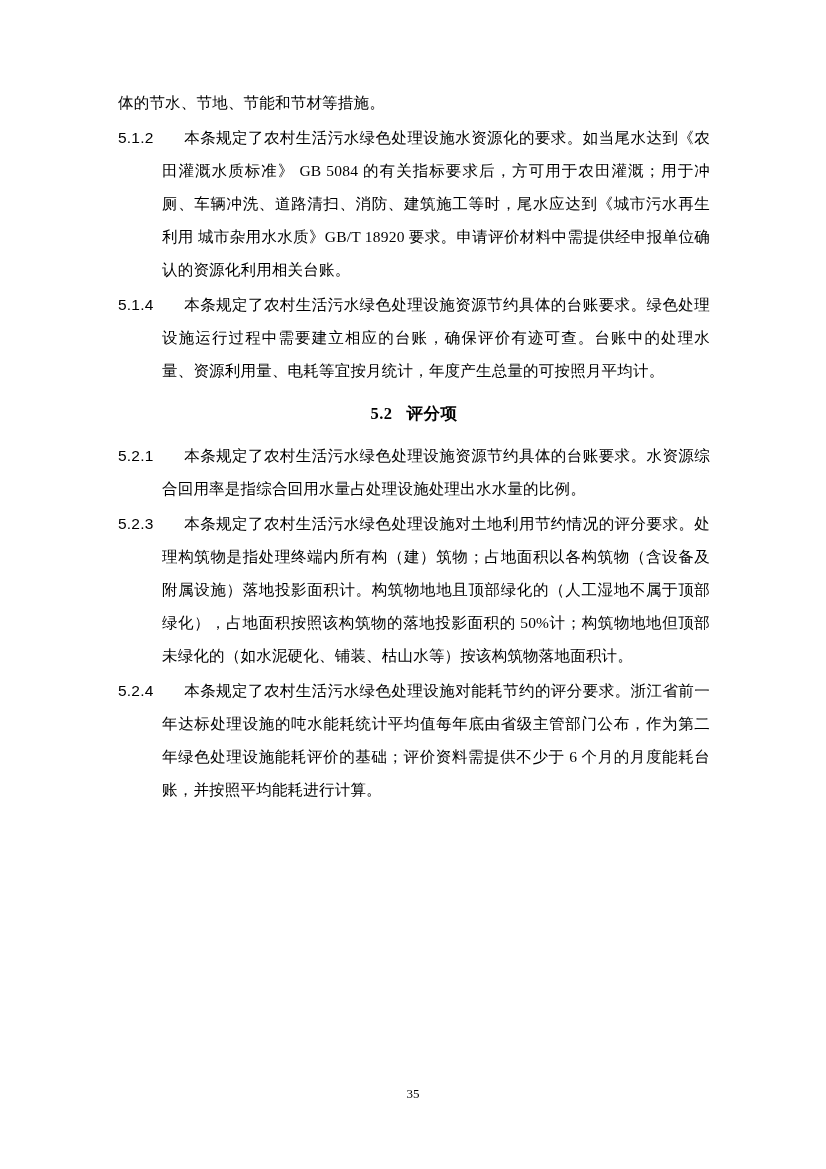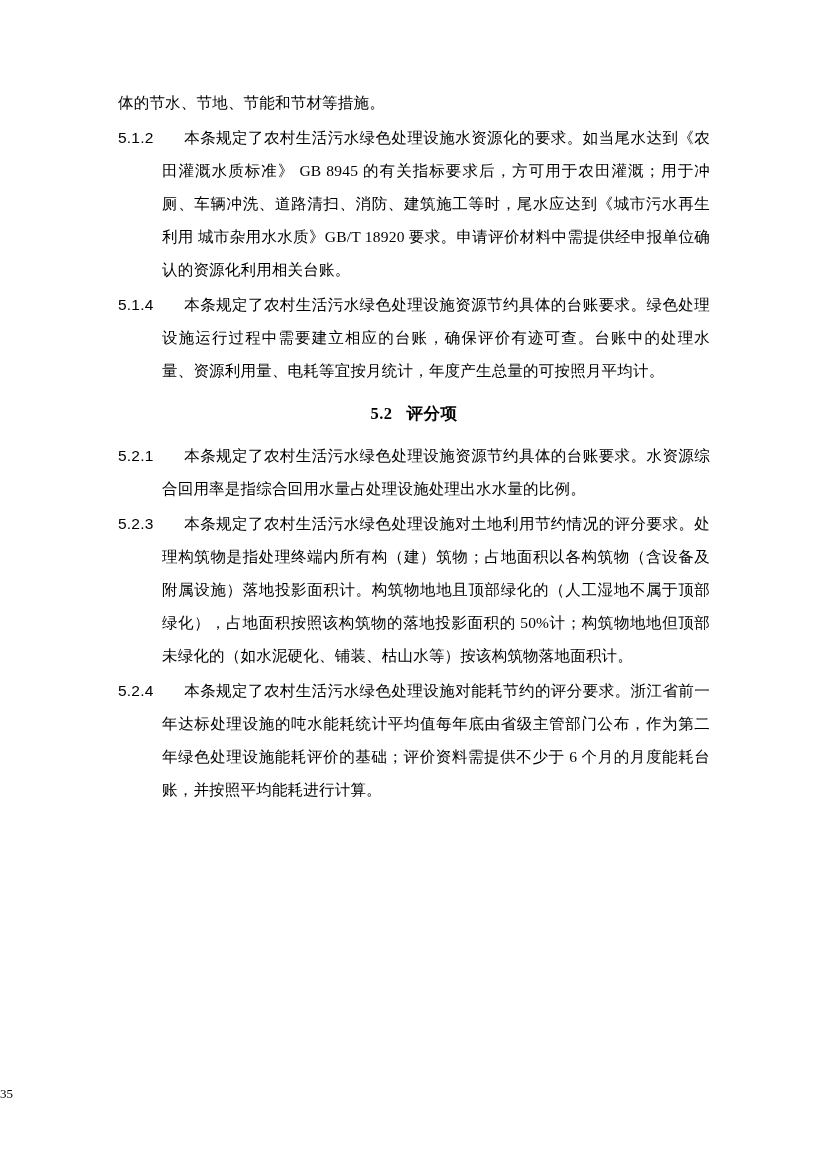--- a/index.html
+++ b/index.html
@@ -67,35 +67,35 @@
   }
   .section-heading .sec-num {
     margin-right: 14px;
     text-align: center;
   }
   .page-number {
     position: absolute;
     left: 0;
     right: 0;
     top: 1086px;
-    text-align: left;
+    text-align: center;
     font-size: 13px;
     font-family: "Liberation Serif", serif;
   }
 </style>
 </head>
 <body>
 
 <div class="page">
   <div class="content">
 
     <p class="para cont">体的节水、节地、节能和节材等措施。</p>
 
     <p class="clause">
-      <span class="num">5.1.2</span><span class="gap"></span><span>本条规定了农村生活污水绿色处理设施水资源化的要求。如当尾水达到《农田灌溉水质标准》 GB 8945 的有关指标要求后，方可用于农田灌溉；用于冲厕、车辆冲洗、道路清扫、消防、建筑施工等时，尾水应达到《城市污水再生利用 城市杂用水水质》GB/T 18920 要求。申请评价材料中需提供经申报单位确认的资源化利用相关台账。</span>
+      <span class="num">5.1.2</span><span class="gap"></span><span>本条规定了农村生活污水绿色处理设施水资源化的要求。如当尾水达到《农田灌溉水质标准》 GB 5084 的有关指标要求后，方可用于农田灌溉；用于冲厕、车辆冲洗、道路清扫、消防、建筑施工等时，尾水应达到《城市污水再生利用 城市杂用水水质》GB/T 18920 要求。申请评价材料中需提供经申报单位确认的资源化利用相关台账。</span>
     </p>
 
 
     <p class="clause">
       <span class="num">5.1.4</span><span class="gap"></span><span>本条规定了农村生活污水绿色处理设施资源节约具体的台账要求。绿色处理设施运行过程中需要建立相应的台账，确保评价有迹可查。台账中的处理水量、资源利用量、电耗等宜按月统计，年度产生总量的可按照月平均计。</span>
     </p>
 
     <h2 class="section-heading">
       <span class="sec-num">5.2</span><span>评分项</span>
     </h2>

